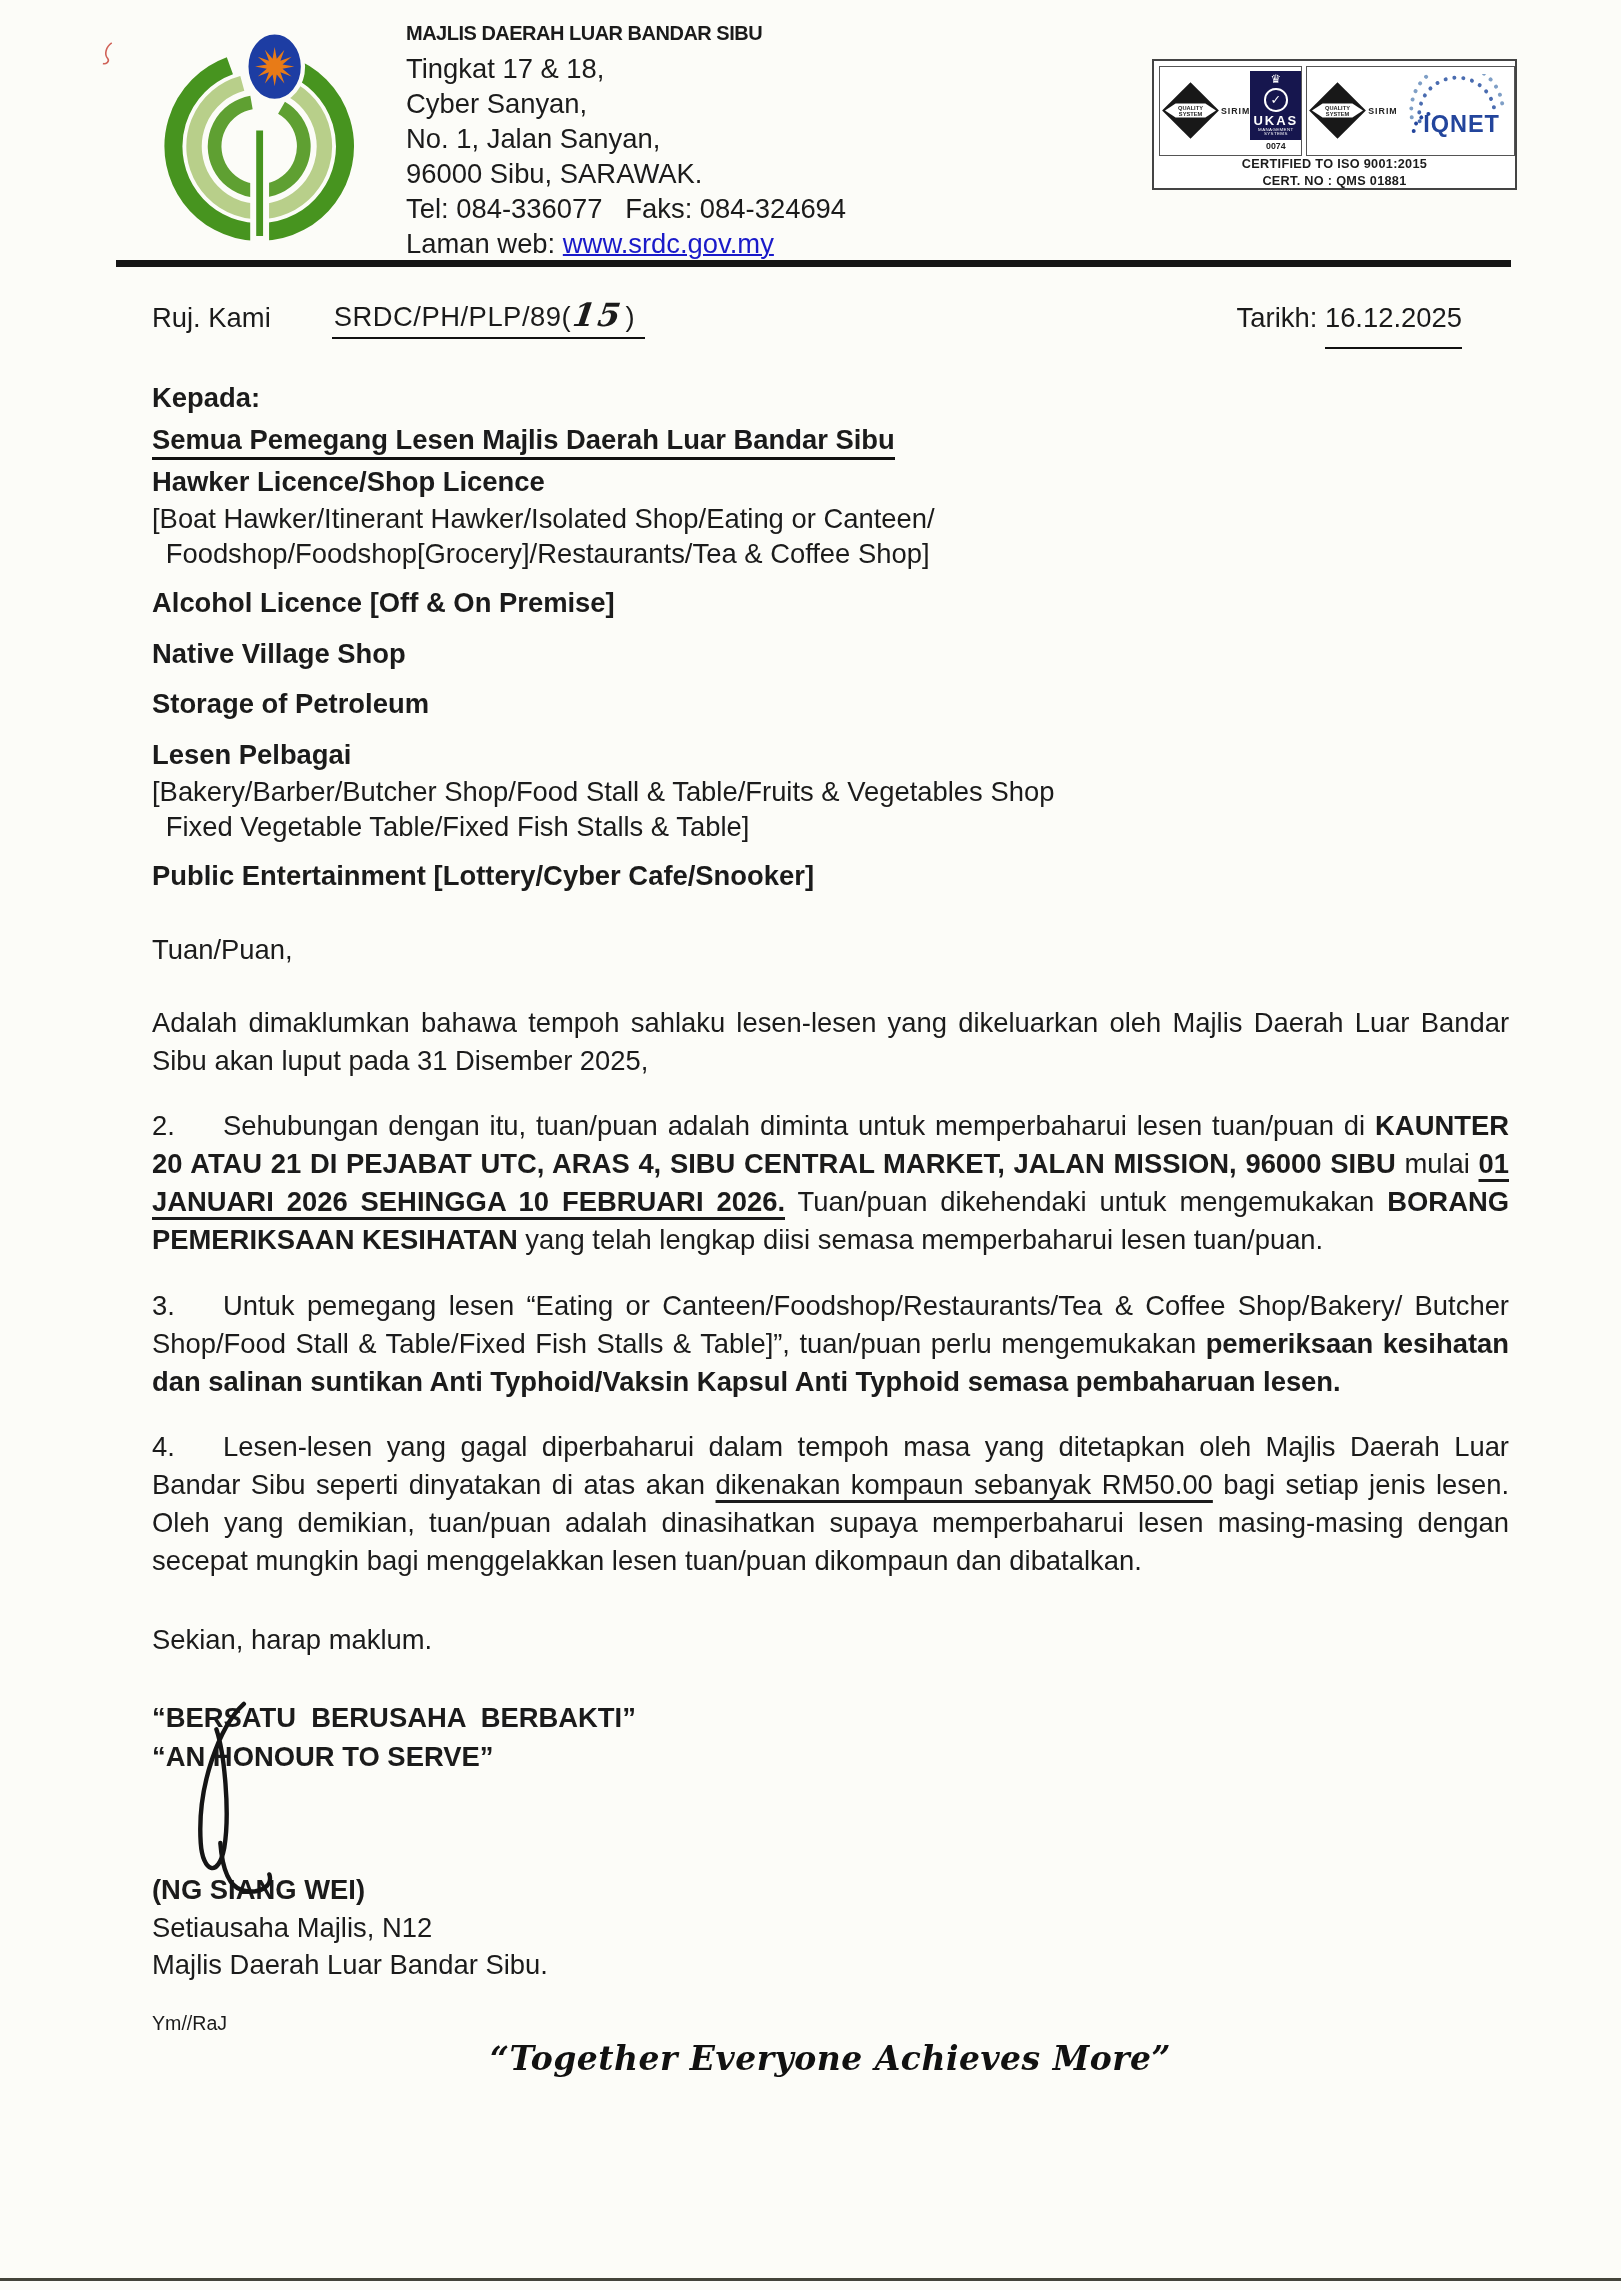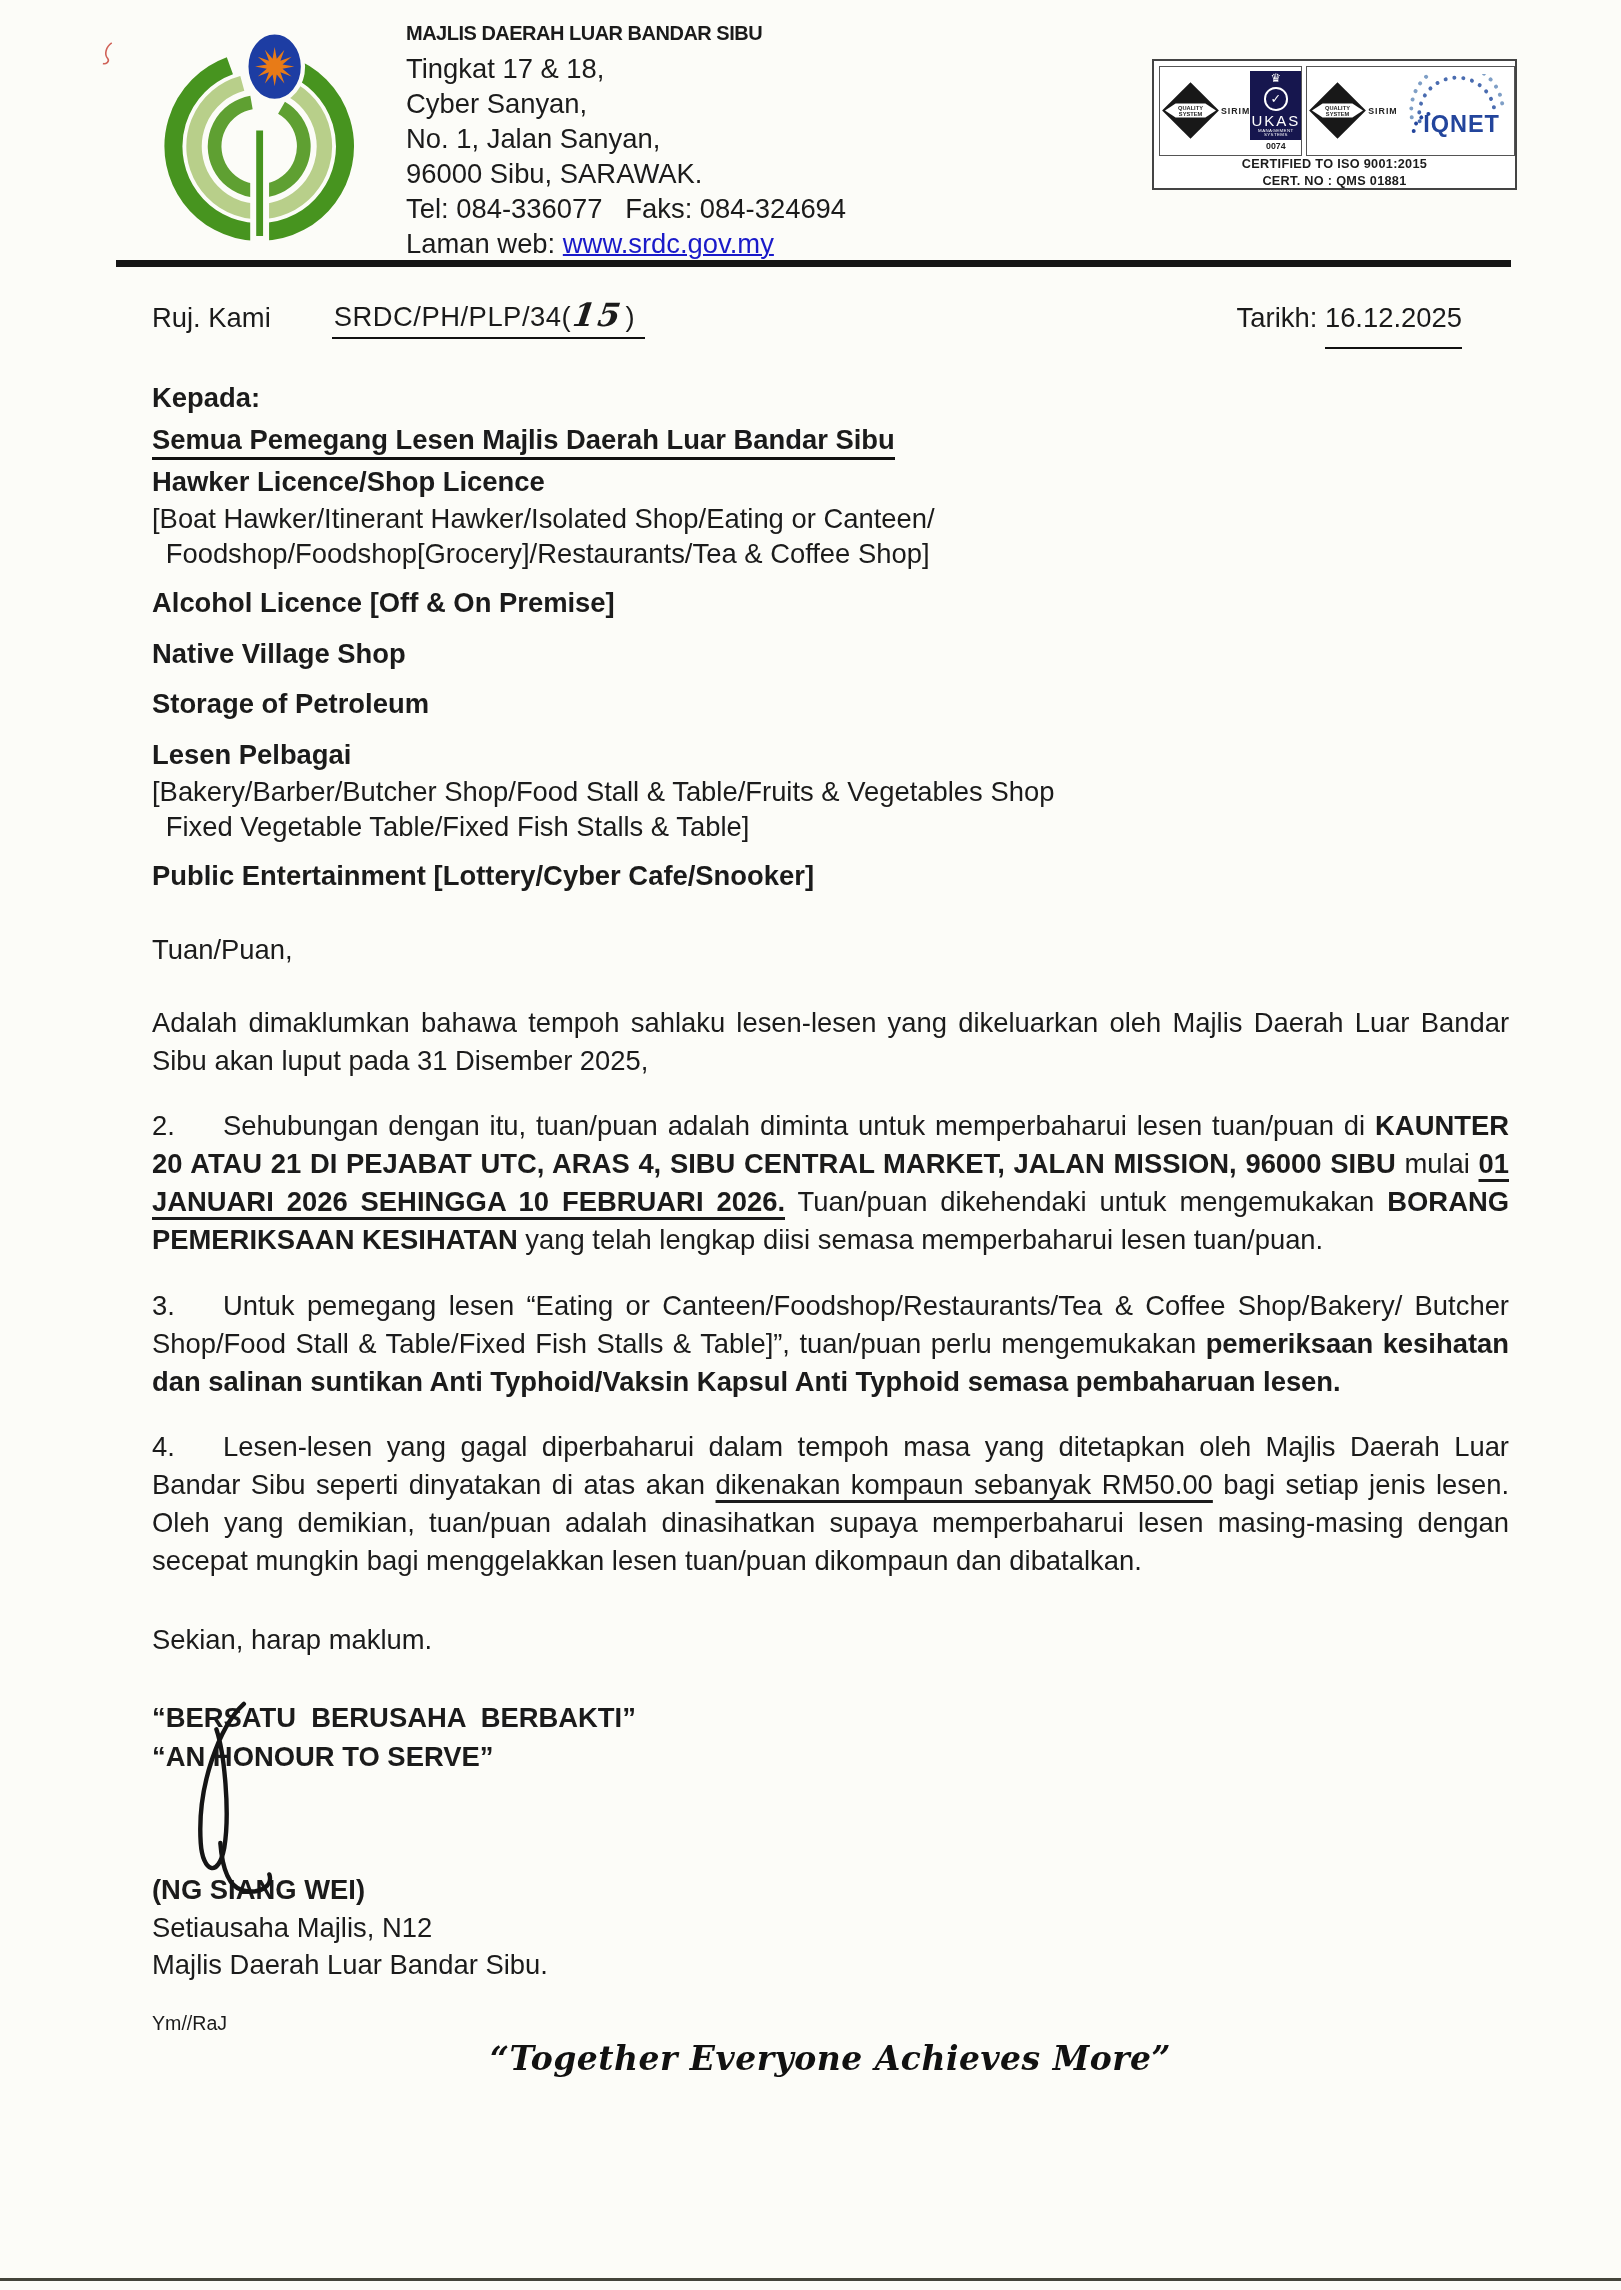--- a/index.html
+++ b/index.html
@@ -26,21 +26,21 @@
     border:2px solid #444; background:#fff; box-sizing:border-box; padding:4.9px 4.9px 2px 4.9px;
   }
   .cert-cells{display:flex; gap:3.9px; height:90px;}
   .cert-cell{flex:1; border:1.5px solid #555; display:flex; align-items:center; justify-content:space-evenly; background:#fff;}
   .sirim{display:flex; flex-direction:row; align-items:center;}
   .sirim-name{font-size:8.8px; font-weight:bold; color:#222; letter-spacing:1px; margin-top:1px;}
   .ukas-wrap{display:flex; flex-direction:column; align-items:center;}
   .ukas{width:51px; height:69px; background:#16164e; color:#fff; display:flex; flex-direction:column; align-items:center; justify-content:center; line-height:1;}
   .ukas-crown{font-size:11.8px;}
   .ukas-check{width:19.6px; height:19.6px; border:2px solid #fff; border-radius:50%; font-size:12.7px; display:flex; align-items:center; justify-content:center; margin:2px 0;}
-  .ukas-name{font-size:15px; font-weight:normal; letter-spacing:2px;}
+  .ukas-name{font-size:13px; font-weight:bold; letter-spacing:2px;}
   .ukas-sub{font-size:4.4px; letter-spacing:0.4px; margin-top:1px; text-align:center;}
   .ukas-code{font-size:8.8px; color:#222; margin-top:1px; font-weight:bold;}
   .iqnet{position:relative; width:116px; height:73px;}
   .iqnet-text{position:absolute; left:25.5px; top:37px; font-size:23.5px; font-weight:bold; color:#23459c; letter-spacing:1px;}
   .cert-line{font-size:12.7px; font-weight:bold; color:#1c1c1c; text-align:center; line-height:16.7px; letter-spacing:0.3px;}
 
   .rule{height:7.8px; background:#161616; margin:0 -2px 0 -36px;}
 
   
   .refrow{display:flex; align-items:center; margin-top:29px; font-size:27.4px;}
@@ -161,21 +161,21 @@
         <div class="addr">96000 Sibu, SARAWAK.</div>
         <div class="addr">Tel: 084-336077   Faks: 084-324694</div>
         <div class="addr"><span>Laman web: </span><a class="weblink">www.srdc.gov.my</a></div>
       </div>
     </header>
 
     <div class="rule"></div>
 
     <div class="refrow">
       <span>Ruj. Kami</span>
-      <span class="refcode"><span>SRDC/PH/PLP/34(</span><span class="hand">15</span><span>)</span></span>
+      <span class="refcode"><span>SRDC/PH/PLP/89(</span><span class="hand">15</span><span>)</span></span>
       <span class="date-wrap"><span>Tarikh: </span><span class="date-val">16.12.2025</span></span>
     </div>
 
     <div class="kepada">Kepada:</div>
     <div class="addressee"><span>Semua Pemegang Lesen Majlis Daerah Luar Bandar Sibu</span></div>
 
     <div class="sec-title first-sec">Hawker Licence/Shop Licence</div>
     <div class="sec-line">[Boat Hawker/Itinerant Hawker/Isolated Shop/Eating or Canteen/</div>
     <div class="sec-line cont">Foodshop/Foodshop[Grocery]/Restaurants/Tea &amp; Coffee Shop]</div>
 

